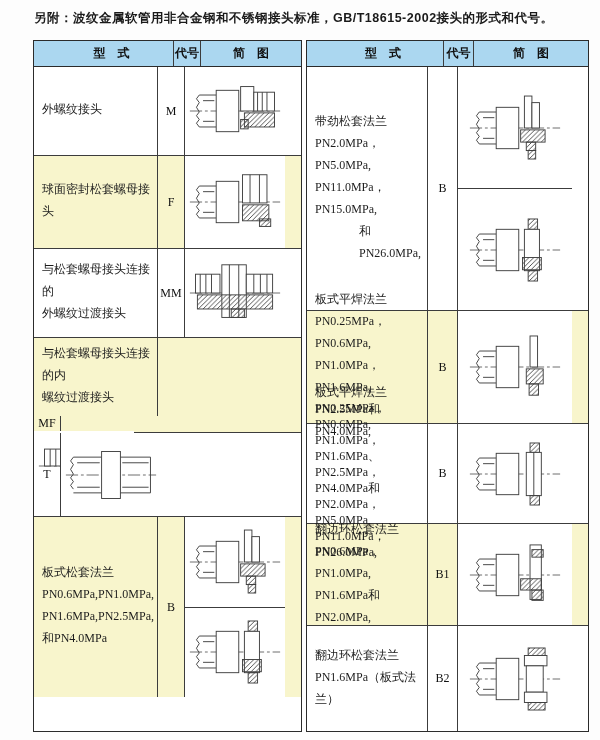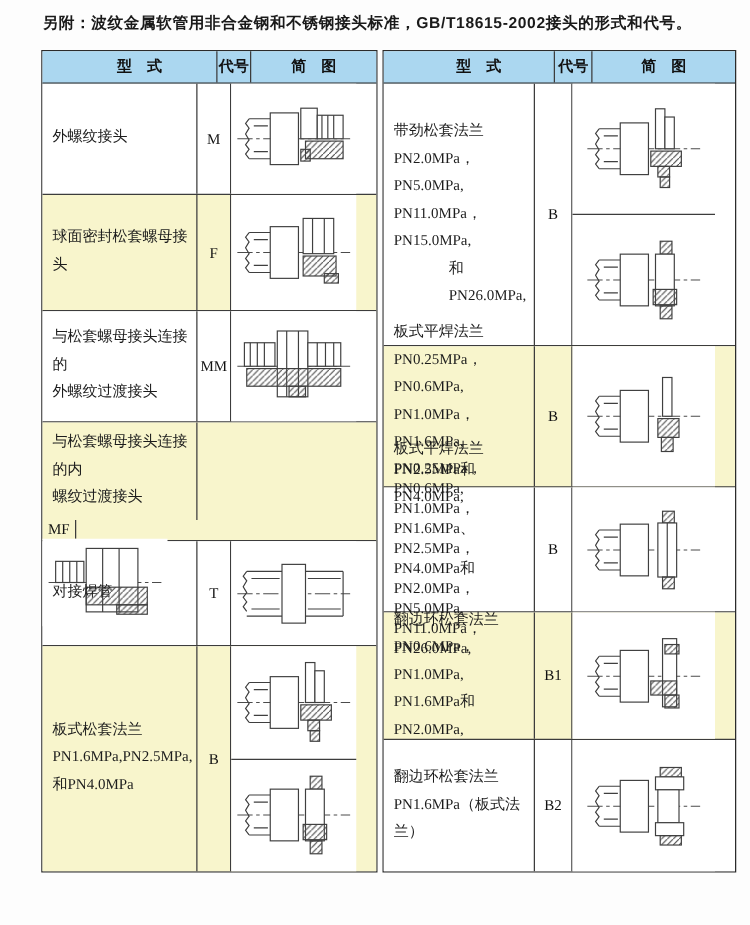--- a/index.html
+++ b/index.html
@@ -181,23 +181,20 @@
                 <rect x="34" y="8" width="44" height="54" fill="#fff" stroke="#3f3f3f"></rect>
                 <line x1="48" y1="8" x2="48" y2="62" stroke="#3f3f3f" stroke-width="1"></line>
                 <line x1="62" y1="8" x2="62" y2="62" stroke="#3f3f3f" stroke-width="1"></line>
                 <rect x="34" y="41" width="52" height="15" fill="url(#hatch)" stroke="#3f3f3f"></rect>
                 <rect x="60" y="56" width="26" height="8" fill="url(#hatch)" stroke="#3f3f3f"></rect>
               </svg>
             </div>
           </div>
         </div>
         <div class="row" style="height: 84px;">
-          <div class="td c-type">
-            <div style="line-height: 22px;">对接焊管</div>
-          </div>
           <div class="td c-code">T</div>
           <div class="td c-diag">
             <div class="dhalf">
               <svg viewBox="0 0 100 74" width="94" height="70" xmlns="http://www.w3.org/2000/svg">
                 <line x1="2" y1="37" x2="98" y2="37" stroke="#3f3f3f" stroke-width="0.8" stroke-dasharray="13 3 3 3"></line>
                 <path d="M10,18 l-3,4 3,4 -3,5 3,5 -3,4 3,4 -3,4 3,4" fill="none" stroke="#3f3f3f"></path>
                 <line x1="10" y1="18" x2="40" y2="18" stroke="#3f3f3f" stroke-width="1"></line>
                 <line x1="10" y1="56" x2="40" y2="56" stroke="#3f3f3f" stroke-width="1"></line>
                 <line x1="14" y1="24" x2="38" y2="24" stroke="#3f3f3f" stroke-width="1"></line>
                 <line x1="14" y1="50" x2="38" y2="50" stroke="#3f3f3f" stroke-width="1"></line>
@@ -207,20 +204,21 @@
                 <line x1="62" y1="24" x2="90" y2="24" stroke="#3f3f3f" stroke-width="1"></line>
                 <line x1="62" y1="50" x2="90" y2="50" stroke="#3f3f3f" stroke-width="1"></line>
                 <line x1="92" y1="18" x2="92" y2="56" stroke="#3f3f3f" stroke-width="1"></line>
               </svg>
             </div>
           </div>
         </div>
         <div class="row hl" style="height: 180px;">
           <div class="td c-type">
             <div style="line-height: 22px;">板式松套法兰</div>
+            <div style="line-height: 22px;">PN0.6MPa,PN1.0MPa,</div>
             <div style="line-height: 22px;">PN1.6MPa,PN2.5MPa,</div>
             <div style="line-height: 22px;">和PN4.0MPa</div>
           </div>
           <div class="td c-code">B</div>
           <div class="td c-diag">
             <div class="dhalf divided">
               <svg viewBox="0 0 100 74" width="94" height="70" xmlns="http://www.w3.org/2000/svg">
                 <line x1="2" y1="37" x2="98" y2="37" stroke="#3f3f3f" stroke-width="0.8" stroke-dasharray="13 3 3 3"></line>
                 <path d="M12,20 l-3,4 3,4 -3,5 3,5 -3,4 3,4 -3,4 3,4" fill="none" stroke="#3f3f3f"></path>
                 <line x1="12" y1="20" x2="30" y2="20" stroke="#3f3f3f" stroke-width="1"></line>
@@ -254,21 +252,21 @@
         </div>
       </div>
   </div>
   <div class="tbl right">
     <div class="thead">
       <div class="th c-type">型    式</div>
       <div class="th c-code">代号</div>
       <div class="th c-diag">简    图</div>
     </div>
     <div class="tbody" id="tbody-right">
-        <div class="row" style="height: 210px;">
+        <div class="row" style="height: 244px;">
           <div class="td c-type">
             <div style="line-height: 22px;">带劲松套法兰</div>
             <div style="line-height: 22px;">PN2.0MPa，PN5.0MPa,</div>
             <div style="line-height: 22px;">PN11.0MPa，PN15.0MPa,</div>
             <div style="line-height: 22px; margin-left: 44px;">和PN26.0MPa,</div>
           </div>
           <div class="td c-code">B</div>
           <div class="td c-diag">
             <div class="dhalf divided">
               <svg viewBox="0 0 100 74" width="94" height="70" xmlns="http://www.w3.org/2000/svg">

